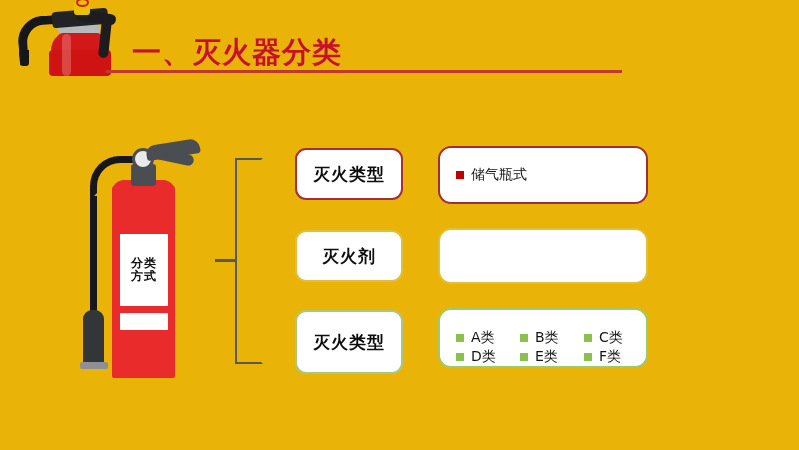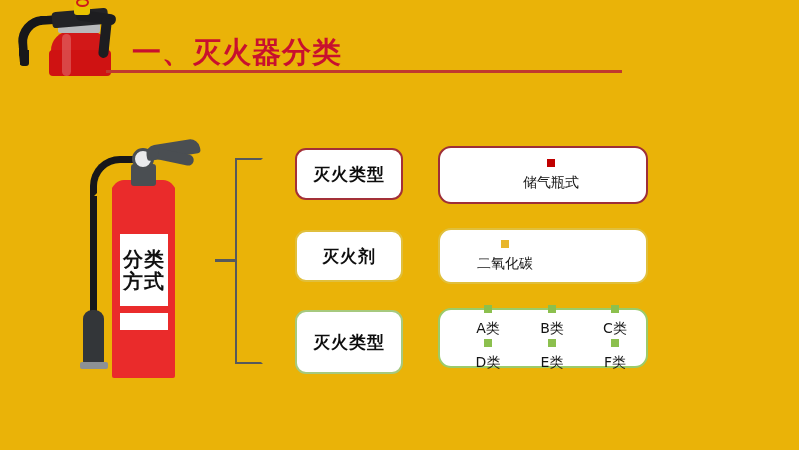--- a/index.html
+++ b/index.html
@@ -259,21 +259,21 @@
     width: 48px;
     height: 72px;
     background: #ffffff;
     display: flex;
     flex-direction: column;
     align-items: center;
     justify-content: center;
     line-height: 1.12;
   }
   .ex-label span {
-    font-size: 20px;
+    font-size: 12px;
     font-weight: bold;
     color: #111111;
     letter-spacing: 1px;
   }
   .ex-stripe {
     position: absolute;
     left: 50px;
     top: 173px;
     width: 48px;
     height: 17px;
@@ -335,30 +335,29 @@
   #row-1 .items-box { top: -2px; height: 56px; border: 2px solid #e0bf3c; }
   #row-2 .items-box { top: -2px; height: 60px; border: 2px solid #9ccb6a; }
 
   .item-grid {
     display: grid;
     height: 100%;
     align-content: center;
   }
   #row-0 .item-grid { grid-template-columns: 1fr; row-gap: 2px; }
   #row-1 .item-grid { grid-template-columns: 98px 1fr; row-gap: 1px; }
-  #row-2 .item-grid { grid-template-columns: 64px 64px 1fr; row-gap: 1px; }
+  #row-2 .item-grid { grid-template-columns: 64px 64px 1fr; row-gap: 1px; margin-top: 9px; }
 
   .item {
     display: flex;
     align-items: center;
     gap: 7px;
     font-size: 14px;
     color: #141414;
     white-space: nowrap;
-    flex-direction: column;
   }
   .bullet {
     display: inline-block;
     width: 8px;
     height: 8px;
     flex: 0 0 8px;
   }
   #row-0 .bullet { background: #c00000; }
   #row-1 .bullet { background: #e8b62c; }
   #row-2 .bullet { background: #8cc04e; }
@@ -419,24 +418,20 @@
       </div>
     </div>
   </div>
 
   <div class="row" id="row-1">
     <div class="cat-box">
       <span>灭火剂</span>
     </div>
     <div class="items-box">
       <div class="item-grid">
-        <div class="item">
-          <span class="bullet"></span>
-          <span>二氧化碳</span>
-        </div>
       </div>
     </div>
   </div>
 
   <div class="row" id="row-2">
     <div class="cat-box">
       <span>灭火类型</span>
     </div>
     <div class="items-box">
       <div class="item-grid">

